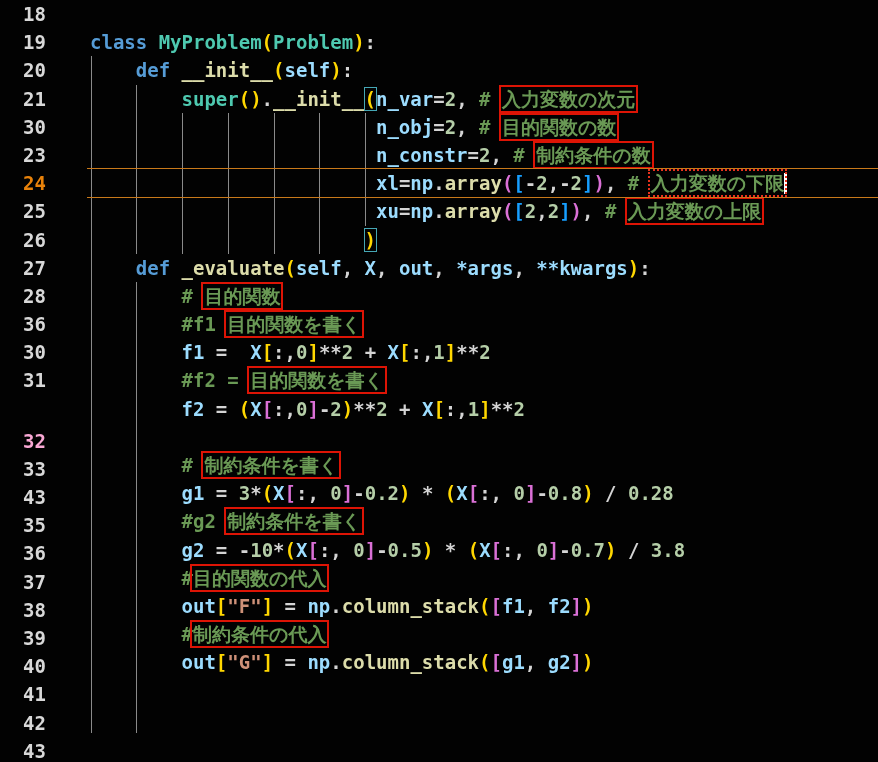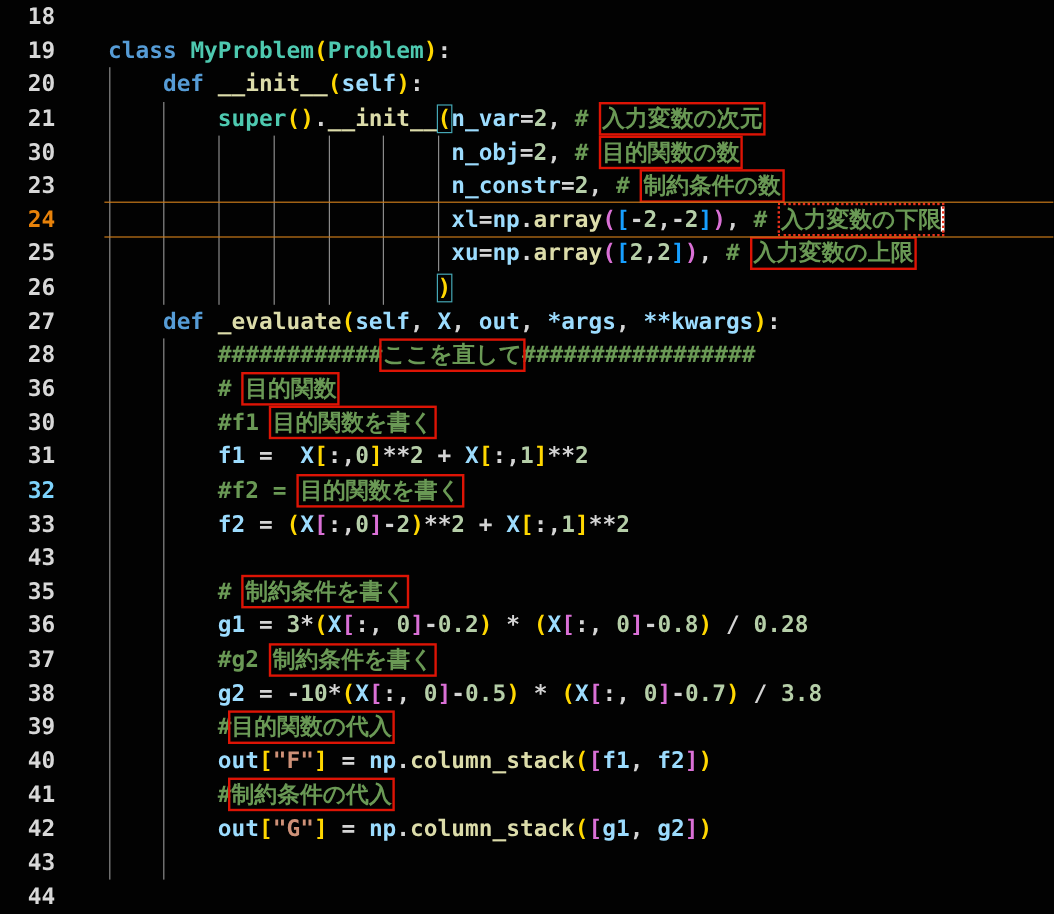--- a/index.html
+++ b/index.html
@@ -31,21 +31,21 @@
       <div class="gnum" style="color: rgb(216, 216, 216);">30</div>
       <div class="gnum" style="color: rgb(216, 216, 216);">23</div>
       <div class="gnum" style="color: rgb(232, 130, 10);">24</div>
       <div class="gnum" style="color: rgb(216, 216, 216);">25</div>
       <div class="gnum" style="color: rgb(216, 216, 216);">26</div>
       <div class="gnum" style="color: rgb(216, 216, 216); text-align: right;">27</div>
       <div class="gnum" style="color: rgb(216, 216, 216);">28</div>
       <div class="gnum" style="color: rgb(216, 216, 216);">36</div>
       <div class="gnum" style="color: rgb(216, 216, 216);">30</div>
       <div class="gnum" style="color: rgb(216, 216, 216);">31</div>
-      <div class="gnum" style="color: #7dd3fc;">32</div>
+      <div class="gnum" style="color: #f9a8d4; margin-top: 32px;">32</div>
       <div class="gnum" style="color: rgb(216, 216, 216);">33</div>
       <div class="gnum" style="color: rgb(216, 216, 216);">43</div>
       <div class="gnum" style="color: rgb(216, 216, 216);">35</div>
       <div class="gnum" style="color: rgb(216, 216, 216);">36</div>
       <div class="gnum" style="color: rgb(216, 216, 216);">37</div>
       <div class="gnum" style="color: rgb(216, 216, 216);">38</div>
       <div class="gnum" style="color: rgb(216, 216, 216);">39</div>
       <div class="gnum" style="color: rgb(216, 216, 216);">40</div>
       <div class="gnum" style="color: rgb(216, 216, 216);">41</div>
       <div class="gnum" style="color: rgb(216, 216, 216);">42</div>
@@ -64,21 +64,20 @@
       <div class="row"></div>
       <div class="row"><span style="color: rgb(86, 156, 214);">class</span><span style="color: rgb(212, 212, 212);"> </span><span style="color: rgb(78, 201, 176);">MyProblem</span><span style="color: rgb(255, 215, 0);">(</span><span style="color: rgb(78, 201, 176);">Problem</span><span style="color: rgb(255, 215, 0);">)</span><span style="color: rgb(212, 212, 212);">:</span></div>
       <div class="row"><span style="color: rgb(212, 212, 212);">    </span><span style="color: rgb(86, 156, 214);">def</span><span style="color: rgb(212, 212, 212);"> </span><span style="color: rgb(220, 220, 170);">__init__</span><span style="color: rgb(255, 215, 0);">(</span><span style="color: rgb(156, 220, 254);">self</span><span style="color: rgb(255, 215, 0);">)</span><span style="color: rgb(212, 212, 212);">:</span></div>
       <div class="row"><span style="color: rgb(212, 212, 212);">        </span><span style="color: rgb(78, 201, 176);">super</span><span style="color: rgb(255, 215, 0);">()</span><span style="color: rgb(212, 212, 212);">.</span><span style="color: rgb(220, 220, 170);">__init__</span><span style="color: rgb(255, 215, 0); outline: rgb(69, 167, 181) solid 1px;">(</span><span style="color: rgb(156, 220, 254);">n_var</span><span style="color: rgb(212, 212, 212);">=</span><span style="color: rgb(181, 206, 168);">2</span><span style="color: rgb(212, 212, 212);">, </span><span style="color: rgb(106, 153, 85);"># </span><span style="color: rgb(106, 153, 85); outline: rgb(221, 20, 5) solid 2px; outline-offset: 1px;">入力変数の次元</span></div>
       <div class="row"><span style="color: rgb(212, 212, 212);">                         </span><span style="color: rgb(156, 220, 254);">n_obj</span><span style="color: rgb(212, 212, 212);">=</span><span style="color: rgb(181, 206, 168);">2</span><span style="color: rgb(212, 212, 212);">, </span><span style="color: rgb(106, 153, 85);"># </span><span style="color: rgb(106, 153, 85); outline: rgb(221, 20, 5) solid 2px; outline-offset: 1px;">目的関数の数</span></div>
       <div class="row"><span style="color: rgb(212, 212, 212);">                         </span><span style="color: rgb(156, 220, 254);">n_constr</span><span style="color: rgb(212, 212, 212);">=</span><span style="color: rgb(181, 206, 168);">2</span><span style="color: rgb(212, 212, 212);">, </span><span style="color: rgb(106, 153, 85);"># </span><span style="color: rgb(106, 153, 85); outline: rgb(221, 20, 5) solid 2px; outline-offset: 1px;">制約条件の数</span></div>
       <div class="row"><span style="color: rgb(212, 212, 212);">                         </span><span style="color: rgb(156, 220, 254);">xl</span><span style="color: rgb(212, 212, 212);">=</span><span style="color: rgb(156, 220, 254);">np</span><span style="color: rgb(212, 212, 212);">.</span><span style="color: rgb(220, 220, 170);">array</span><span style="color: rgb(218, 112, 214);">(</span><span style="color: rgb(23, 159, 255);">[</span><span style="color: rgb(212, 212, 212);">-</span><span style="color: rgb(181, 206, 168);">2</span><span style="color: rgb(212, 212, 212);">,</span><span style="color: rgb(212, 212, 212);">-</span><span style="color: rgb(181, 206, 168);">2</span><span style="color: rgb(23, 159, 255);">]</span><span style="color: rgb(218, 112, 214);">)</span><span style="color: rgb(212, 212, 212);">, </span><span style="color: rgb(106, 153, 85);"># </span><span style="color: rgb(106, 153, 85); outline: rgb(232, 49, 28) dotted 2px; outline-offset: 1px;">入力変数の下限</span><span class="caret" style="background: rgb(255, 255, 255);"></span></div>
       <div class="row"><span style="color: rgb(212, 212, 212);">                         </span><span style="color: rgb(156, 220, 254);">xu</span><span style="color: rgb(212, 212, 212);">=</span><span style="color: rgb(156, 220, 254);">np</span><span style="color: rgb(212, 212, 212);">.</span><span style="color: rgb(220, 220, 170);">array</span><span style="color: rgb(218, 112, 214);">(</span><span style="color: rgb(23, 159, 255);">[</span><span style="color: rgb(181, 206, 168);">2</span><span style="color: rgb(212, 212, 212);">,</span><span style="color: rgb(181, 206, 168);">2</span><span style="color: rgb(23, 159, 255);">]</span><span style="color: rgb(218, 112, 214);">)</span><span style="color: rgb(212, 212, 212);">, </span><span style="color: rgb(106, 153, 85);"># </span><span style="color: rgb(106, 153, 85); outline: rgb(221, 20, 5) solid 2px; outline-offset: 1px;">入力変数の上限</span></div>
       <div class="row"><span style="color: rgb(212, 212, 212);">                        </span><span style="color: rgb(255, 215, 0); outline: rgb(69, 167, 181) solid 1px;">)</span></div>
       <div class="row"><span style="color: rgb(212, 212, 212);">    </span><span style="color: rgb(86, 156, 214);">def</span><span style="color: rgb(212, 212, 212);"> </span><span style="color: rgb(220, 220, 170);">_evaluate</span><span style="color: rgb(255, 215, 0);">(</span><span style="color: rgb(156, 220, 254);">self</span><span style="color: rgb(212, 212, 212);">, </span><span style="color: rgb(156, 220, 254);">X</span><span style="color: rgb(212, 212, 212);">, </span><span style="color: rgb(156, 220, 254);">out</span><span style="color: rgb(212, 212, 212);">, </span><span style="color: rgb(156, 220, 254);">*args</span><span style="color: rgb(212, 212, 212);">, </span><span style="color: rgb(156, 220, 254);">**kwargs</span><span style="color: rgb(255, 215, 0);">)</span><span style="color: rgb(212, 212, 212);">:</span></div>
-      <div class="row"><span style="color: rgb(212, 212, 212);">        </span><span style="color: rgb(106, 153, 85);">############</span><span style="color: rgb(106, 153, 85); outline: rgb(221, 20, 5) solid 2px; outline-offset: 1px;">ここを直して</span><span style="color: rgb(106, 153, 85);">#################</span></div>
       <div class="row"><span style="color: rgb(212, 212, 212);">        </span><span style="color: rgb(106, 153, 85);"># </span><span style="color: rgb(106, 153, 85); outline: rgb(221, 20, 5) solid 2px; outline-offset: 1px;">目的関数</span></div>
       <div class="row"><span style="color: rgb(212, 212, 212);">        </span><span style="color: rgb(106, 153, 85);">#f1 </span><span style="color: rgb(106, 153, 85); outline: rgb(221, 20, 5) solid 2px; outline-offset: 1px;">目的関数を書く</span></div>
       <div class="row"><span style="color: rgb(212, 212, 212);">        </span><span style="color: rgb(156, 220, 254);">f1</span><span style="color: rgb(212, 212, 212);"> =  </span><span style="color: rgb(156, 220, 254);">X</span><span style="color: rgb(255, 215, 0);">[</span><span style="color: rgb(212, 212, 212);">:,</span><span style="color: rgb(181, 206, 168);">0</span><span style="color: rgb(255, 215, 0);">]</span><span style="color: rgb(212, 212, 212);">**</span><span style="color: rgb(181, 206, 168);">2</span><span style="color: rgb(212, 212, 212);"> + </span><span style="color: rgb(156, 220, 254);">X</span><span style="color: rgb(255, 215, 0);">[</span><span style="color: rgb(212, 212, 212);">:,</span><span style="color: rgb(181, 206, 168);">1</span><span style="color: rgb(255, 215, 0);">]</span><span style="color: rgb(212, 212, 212);">**</span><span style="color: rgb(181, 206, 168);">2</span></div>
       <div class="row"><span style="color: rgb(212, 212, 212);">        </span><span style="color: rgb(106, 153, 85);">#f2 = </span><span style="color: rgb(106, 153, 85); outline: rgb(221, 20, 5) solid 2px; outline-offset: 1px;">目的関数を書く</span></div>
       <div class="row"><span style="color: rgb(212, 212, 212);">        </span><span style="color: rgb(156, 220, 254);">f2</span><span style="color: rgb(212, 212, 212);"> = </span><span style="color: rgb(255, 215, 0);">(</span><span style="color: rgb(156, 220, 254);">X</span><span style="color: rgb(218, 112, 214);">[</span><span style="color: rgb(212, 212, 212);">:,</span><span style="color: rgb(181, 206, 168);">0</span><span style="color: rgb(218, 112, 214);">]</span><span style="color: rgb(212, 212, 212);">-</span><span style="color: rgb(181, 206, 168);">2</span><span style="color: rgb(255, 215, 0);">)</span><span style="color: rgb(212, 212, 212);">**</span><span style="color: rgb(181, 206, 168);">2</span><span style="color: rgb(212, 212, 212);"> + </span><span style="color: rgb(156, 220, 254);">X</span><span style="color: rgb(255, 215, 0);">[</span><span style="color: rgb(212, 212, 212);">:,</span><span style="color: rgb(181, 206, 168);">1</span><span style="color: rgb(255, 215, 0);">]</span><span style="color: rgb(212, 212, 212);">**</span><span style="color: rgb(181, 206, 168);">2</span></div>
       <div class="row"></div>
       <div class="row"><span style="color: rgb(212, 212, 212);">        </span><span style="color: rgb(106, 153, 85);"># </span><span style="color: rgb(106, 153, 85); outline: rgb(221, 20, 5) solid 2px; outline-offset: 1px;">制約条件を書く</span></div>
       <div class="row"><span style="color: rgb(212, 212, 212);">        </span><span style="color: rgb(156, 220, 254);">g1</span><span style="color: rgb(212, 212, 212);"> = </span><span style="color: rgb(181, 206, 168);">3</span><span style="color: rgb(212, 212, 212);">*</span><span style="color: rgb(255, 215, 0);">(</span><span style="color: rgb(156, 220, 254);">X</span><span style="color: rgb(218, 112, 214);">[</span><span style="color: rgb(212, 212, 212);">:, </span><span style="color: rgb(181, 206, 168);">0</span><span style="color: rgb(218, 112, 214);">]</span><span style="color: rgb(212, 212, 212);">-</span><span style="color: rgb(181, 206, 168);">0.2</span><span style="color: rgb(255, 215, 0);">)</span><span style="color: rgb(212, 212, 212);"> * </span><span style="color: rgb(255, 215, 0);">(</span><span style="color: rgb(156, 220, 254);">X</span><span style="color: rgb(218, 112, 214);">[</span><span style="color: rgb(212, 212, 212);">:, </span><span style="color: rgb(181, 206, 168);">0</span><span style="color: rgb(218, 112, 214);">]</span><span style="color: rgb(212, 212, 212);">-</span><span style="color: rgb(181, 206, 168);">0.8</span><span style="color: rgb(255, 215, 0);">)</span><span style="color: rgb(212, 212, 212);"> / </span><span style="color: rgb(181, 206, 168);">0.28</span></div>
       <div class="row"><span style="color: rgb(212, 212, 212);">        </span><span style="color: rgb(106, 153, 85);">#g2 </span><span style="color: rgb(106, 153, 85); outline: rgb(221, 20, 5) solid 2px; outline-offset: 1px;">制約条件を書く</span></div>
       <div class="row"><span style="color: rgb(212, 212, 212);">        </span><span style="color: rgb(156, 220, 254);">g2</span><span style="color: rgb(212, 212, 212);"> = </span><span style="color: rgb(212, 212, 212);">-</span><span style="color: rgb(181, 206, 168);">10</span><span style="color: rgb(212, 212, 212);">*</span><span style="color: rgb(255, 215, 0);">(</span><span style="color: rgb(156, 220, 254);">X</span><span style="color: rgb(218, 112, 214);">[</span><span style="color: rgb(212, 212, 212);">:, </span><span style="color: rgb(181, 206, 168);">0</span><span style="color: rgb(218, 112, 214);">]</span><span style="color: rgb(212, 212, 212);">-</span><span style="color: rgb(181, 206, 168);">0.5</span><span style="color: rgb(255, 215, 0);">)</span><span style="color: rgb(212, 212, 212);"> * </span><span style="color: rgb(255, 215, 0);">(</span><span style="color: rgb(156, 220, 254);">X</span><span style="color: rgb(218, 112, 214);">[</span><span style="color: rgb(212, 212, 212);">:, </span><span style="color: rgb(181, 206, 168);">0</span><span style="color: rgb(218, 112, 214);">]</span><span style="color: rgb(212, 212, 212);">-</span><span style="color: rgb(181, 206, 168);">0.7</span><span style="color: rgb(255, 215, 0);">)</span><span style="color: rgb(212, 212, 212);"> / </span><span style="color: rgb(181, 206, 168);">3.8</span></div>

